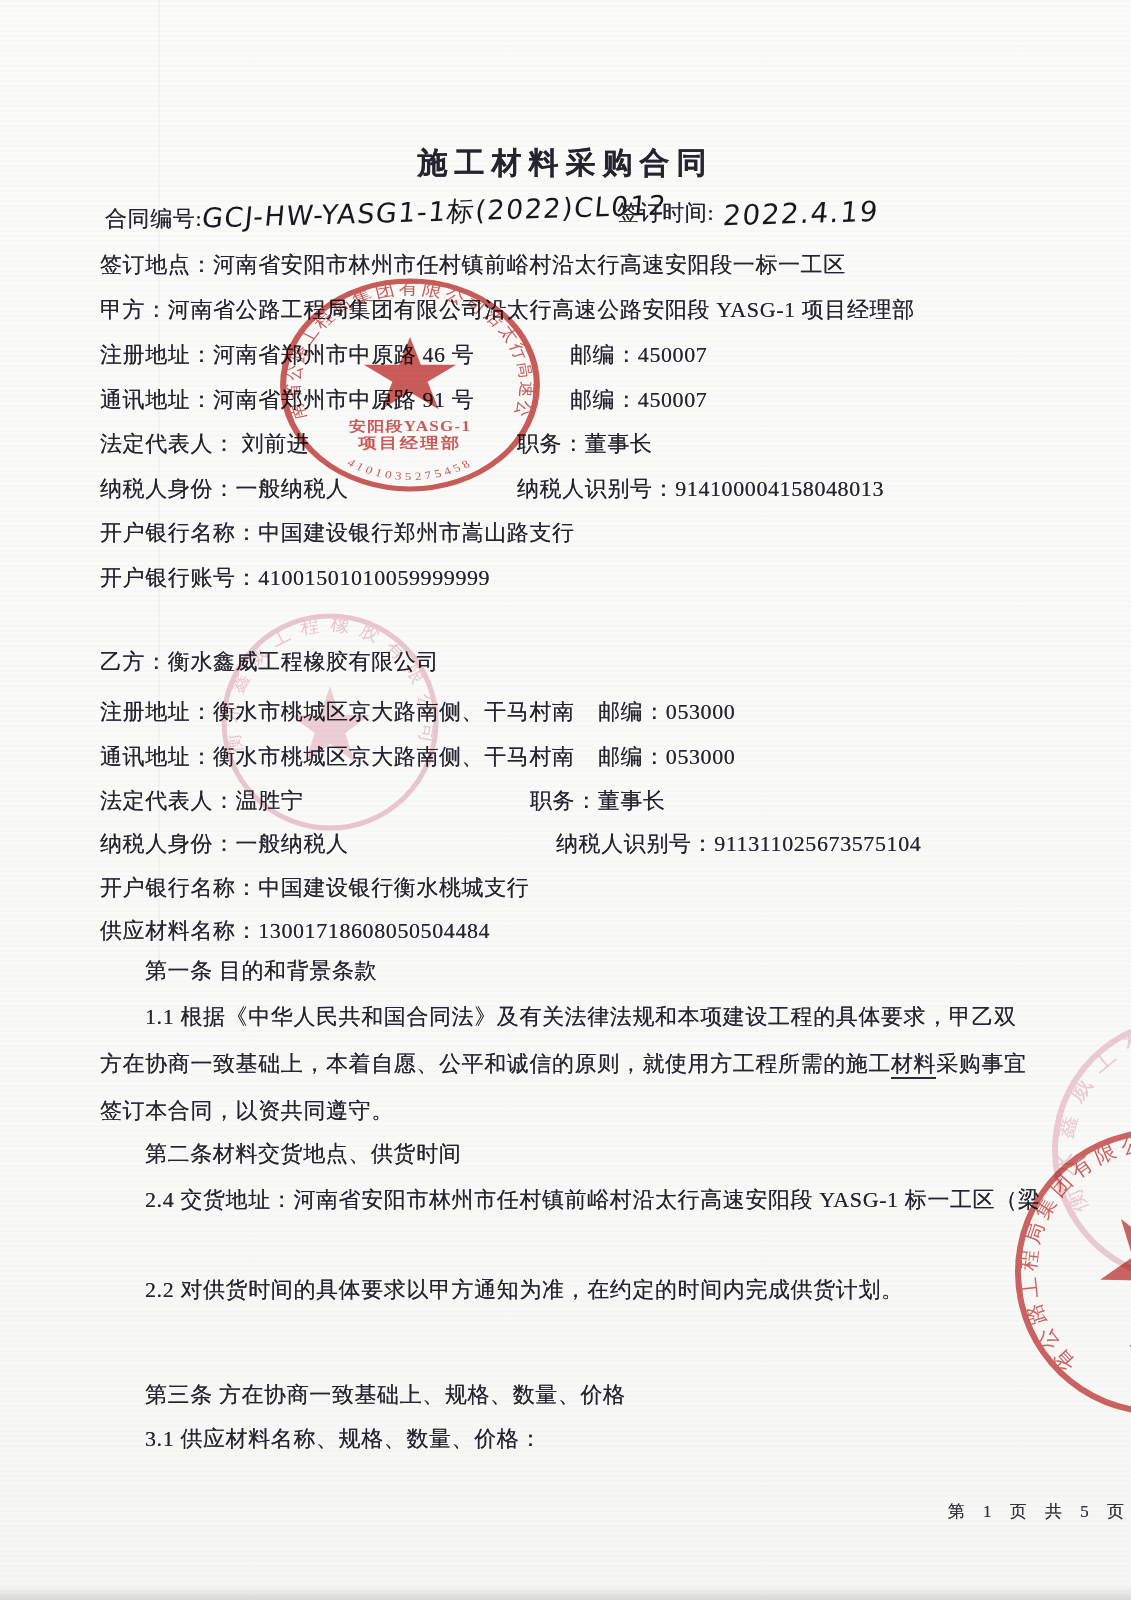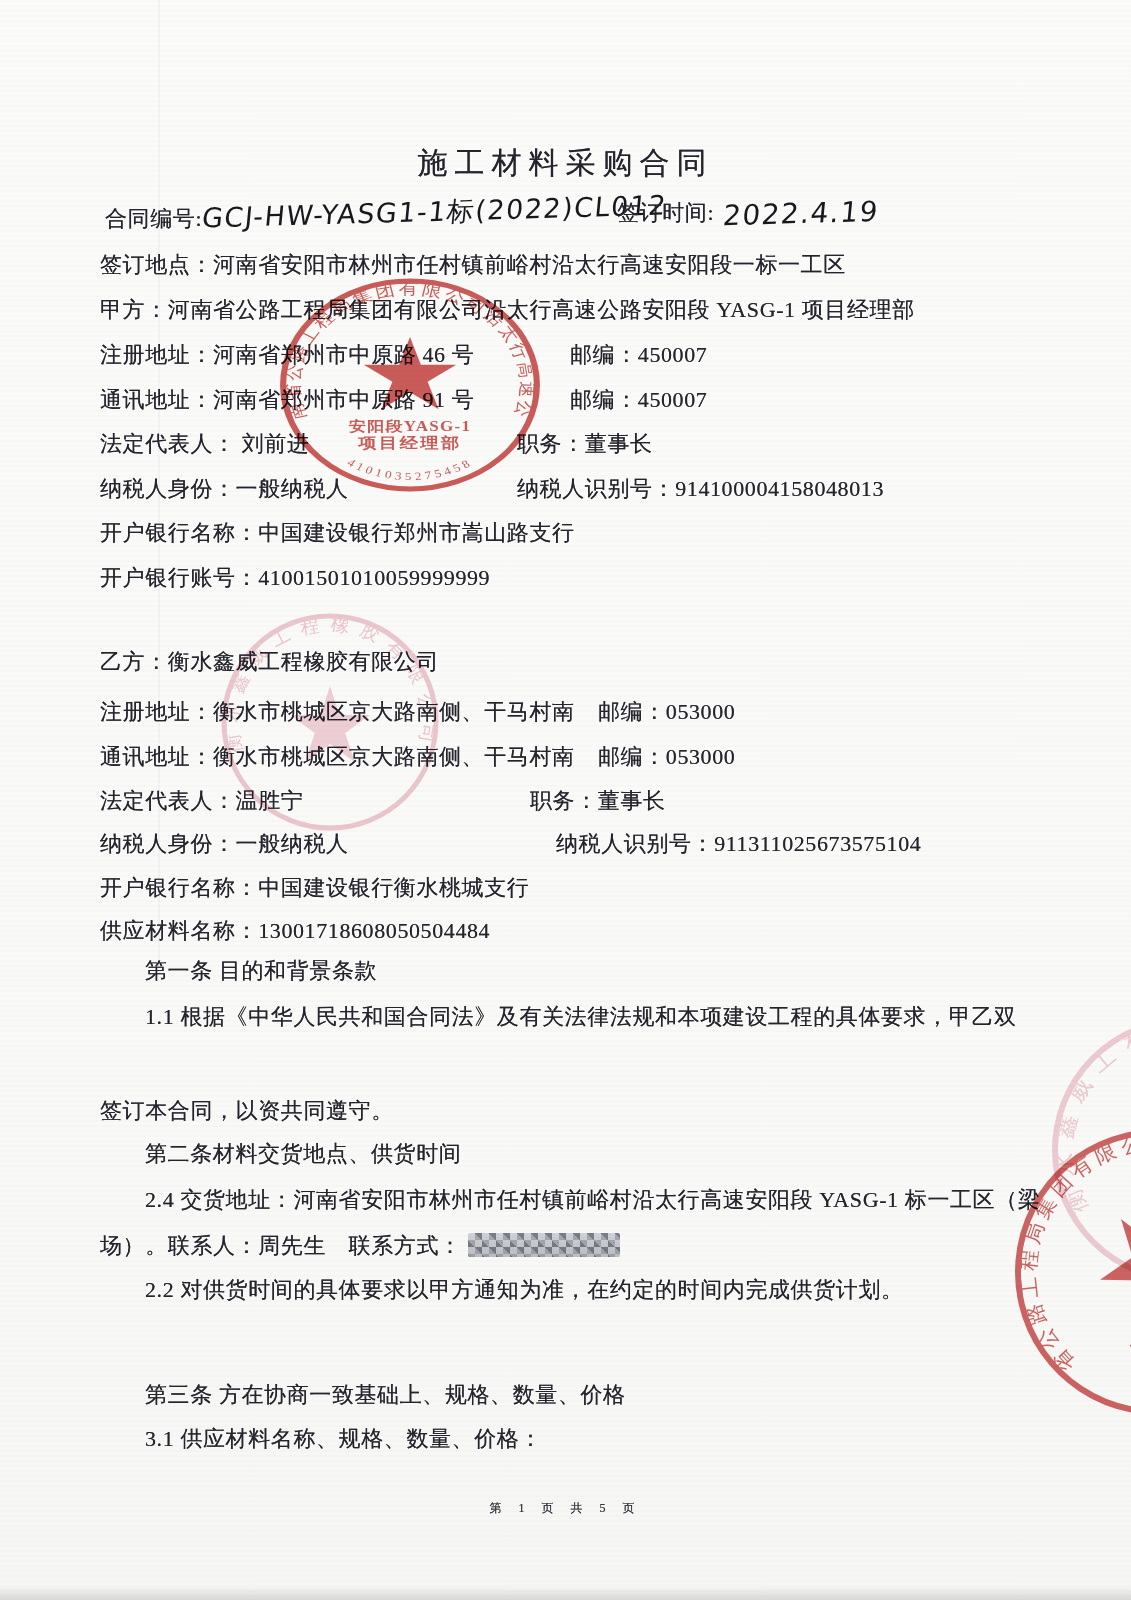--- a/index.html
+++ b/index.html
@@ -9,22 +9,22 @@
   .page::before{content:"";position:absolute;inset:0;pointer-events:none;
         background:repeating-linear-gradient(180deg,rgba(0,0,0,0.012) 0 2px,transparent 2px 5px);}
   .fold-line{position:absolute;left:158px;top:0;width:2px;height:60%;
         background:rgba(120,130,165,0.06);}
   .bottom-edge{position:absolute;left:0;bottom:0;width:100%;height:14px;
         background:linear-gradient(180deg,rgba(0,0,0,0) 0%,rgba(0,0,0,0.12) 100%);}
   .line{position:absolute;left:0;top:0;width:100%;white-space:nowrap;
         font-size:22px;letter-spacing:0.6px;line-height:1.15;
         text-shadow:0 0 0.5px rgba(40,40,55,0.75);}
   .abs{position:absolute;white-space:nowrap;}
-  .title{font-size:30px;font-weight:normal;letter-spacing:7px;text-align:center;}
-  .footer{font-size:12px;letter-spacing:7px;text-align:center;color:#33333b;font-family:Liberation Serif, serif;}
+  .title{font-size:30px;font-weight:bold;letter-spacing:7px;text-align:center;}
+  .footer{font-size:17px;letter-spacing:7px;text-align:right;color:#33333b;font-family:Liberation Serif, serif;}
   .hand{font-family:"DejaVu Sans",sans-serif;font-size:27px;letter-spacing:1.5px;
         color:#17171e;transform:rotate(-1.6deg) skewX(-7deg);display:inline-block;
         text-shadow:none;}
   .hand.small{font-size:28px;}
   .u-em{border-bottom:2px solid #2c2c34;padding-bottom:1px;}
   .redact{display:inline-block;width:152px;height:24px;vertical-align:-4px;margin-left:6px;
         background-image:
           linear-gradient(45deg,rgba(55,55,66,0.55) 25%,transparent 25% 75%,rgba(55,55,66,0.55) 75%),
           linear-gradient(45deg,rgba(125,125,138,0.5) 25%,transparent 25% 75%,rgba(125,125,138,0.5) 75%),
           linear-gradient(#ced1d6,#b8bbc1);
@@ -104,32 +104,32 @@
   <div class="line" style="top:918px">
     <span class="abs" style="left:100px">供应材料名称：13001718608050504484</span>
   </div>
 
   <div class="line" style="top:958px">
     <span class="abs" style="left:145px">第一条 目的和背景条款</span>
   </div>
   <div class="line" style="top:1004px">
     <span class="abs" style="left:145px">1.1 根据《中华人民共和国合同法》及有关法律法规和本项建设工程的具体要求，甲乙双</span>
   </div>
+  <div class="line" style="top:1051px;left:100px;width:auto">
+    <span>方在协商一致基础上，本着自愿、公平和诚信的原则，就使用方工程所需的施工</span><span class="u-em">材料</span><span>采购事宜</span>
+  </div>
   <div class="line" style="top:1098px">
     <span class="abs" style="left:100px">签订本合同，以资共同遵守。</span>
   </div>
 
   <div class="line" style="top:1141px">
     <span class="abs" style="left:145px">第二条材料交货地点、供货时间</span>
   </div>
   <div class="line" style="top:1187px">
     <span class="abs" style="left:145px">2.4 交货地址：河南省安阳市林州市任村镇前峪村沿太行高速安阳段 YASG-1 标一工区（梁</span>
-  </div>
-  <div class="line" style="top:1233px;left:100px;width:auto">
-    <span>场）。联系人：周先生　联系方式：</span><span class="redact"></span>
   </div>
   <div class="line" style="top:1277px">
     <span class="abs" style="left:145px">2.2 对供货时间的具体要求以甲方通知为准，在约定的时间内完成供货计划。</span>
   </div>
 
   <div class="line" style="top:1382px">
     <span class="abs" style="left:145px">第三条 方在协商一致基础上、规格、数量、价格</span>
   </div>
   <div class="line" style="top:1426px">
     <span class="abs" style="left:145px">3.1 供应材料名称、规格、数量、价格：</span>

